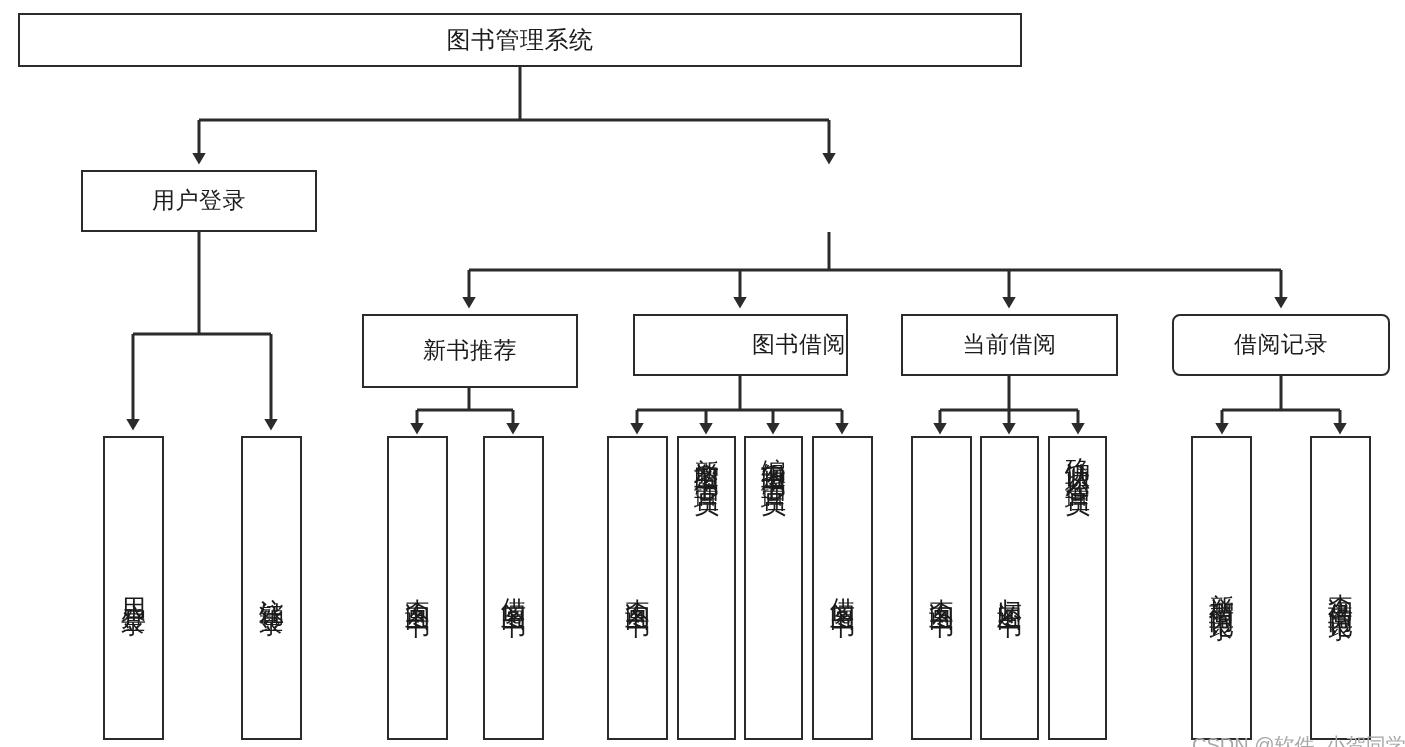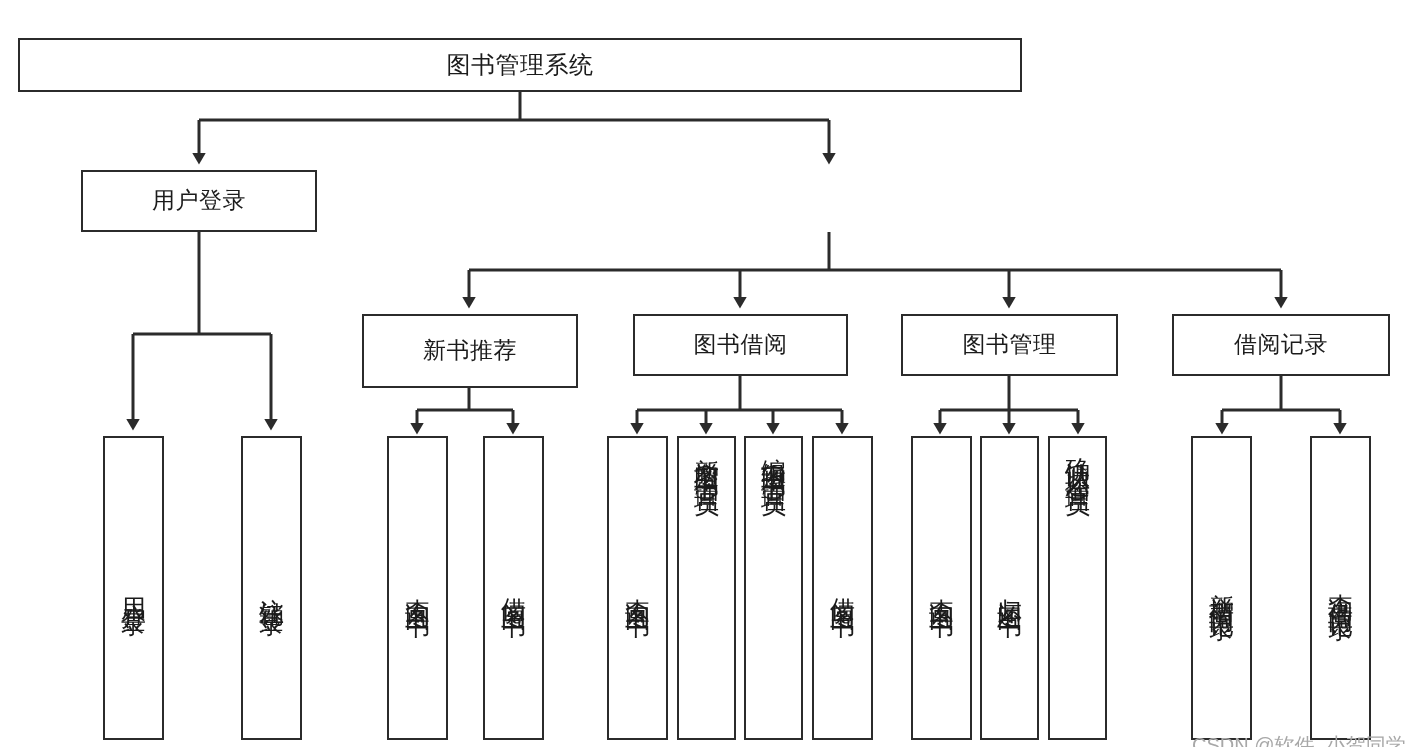--- a/index.html
+++ b/index.html
@@ -119,38 +119,38 @@
       <path d="M1009,410 L1009,424" marker-end="url(#arr)"></path>
       <path d="M1078,410 L1078,424" marker-end="url(#arr)"></path>
 
       <path d="M1281,376 L1281,410"></path>
       <path d="M1222,410 L1340,410"></path>
       <path d="M1222,410 L1222,424" marker-end="url(#arr)"></path>
       <path d="M1340,410 L1340,424" marker-end="url(#arr)"></path>
     </g>
   </svg>
 
-  <div class="node horiz root" style="left:18px; top:13px; width:1004px; height:54px;margin-top:25px;">
+  <div class="node horiz root" style="left:18px; top:13px; width:1004px; height:54px;">
     <span class="label">图书管理系统</span>
   </div>
 
   <div class="node horiz" style="left:81px; top:170px; width:236px; height:62px;">
     <span class="label">用户登录</span>
   </div>
 
   <div class="node horiz" style="left:362px; top:314px; width:216px; height:74px;">
     <span class="label">新书推荐</span>
   </div>
-  <div class="node horiz" style="left:633px; top:314px; width:215px; height:62px;">
+  <div class="node horiz" style="left:633px; top:314px; width:215px; height:62px;justify-content:flex-end;">
     <span class="label">图书借阅</span>
   </div>
   <div class="node horiz" style="left:901px; top:314px; width:217px; height:62px;">
-    <span class="label">图书管理</span>
+    <span class="label">当前借阅</span>
   </div>
-  <div class="node horiz" style="left:1172px; top:314px; width:218px; height:62px;">
+  <div class="node horiz" style="left:1172px; top:314px; width:218px; height:62px;border-radius:8px;">
     <span class="label">借阅记录</span>
   </div>
 
   <div class="node vert centered" style="left:103px; top:436px; width:61px; height:304px;">
     <span class="label">用户登录</span>
   </div>
   <div class="node vert centered" style="left:241px; top:436px; width:61px; height:304px;">
     <span class="label">注销登录</span>
   </div>
 

